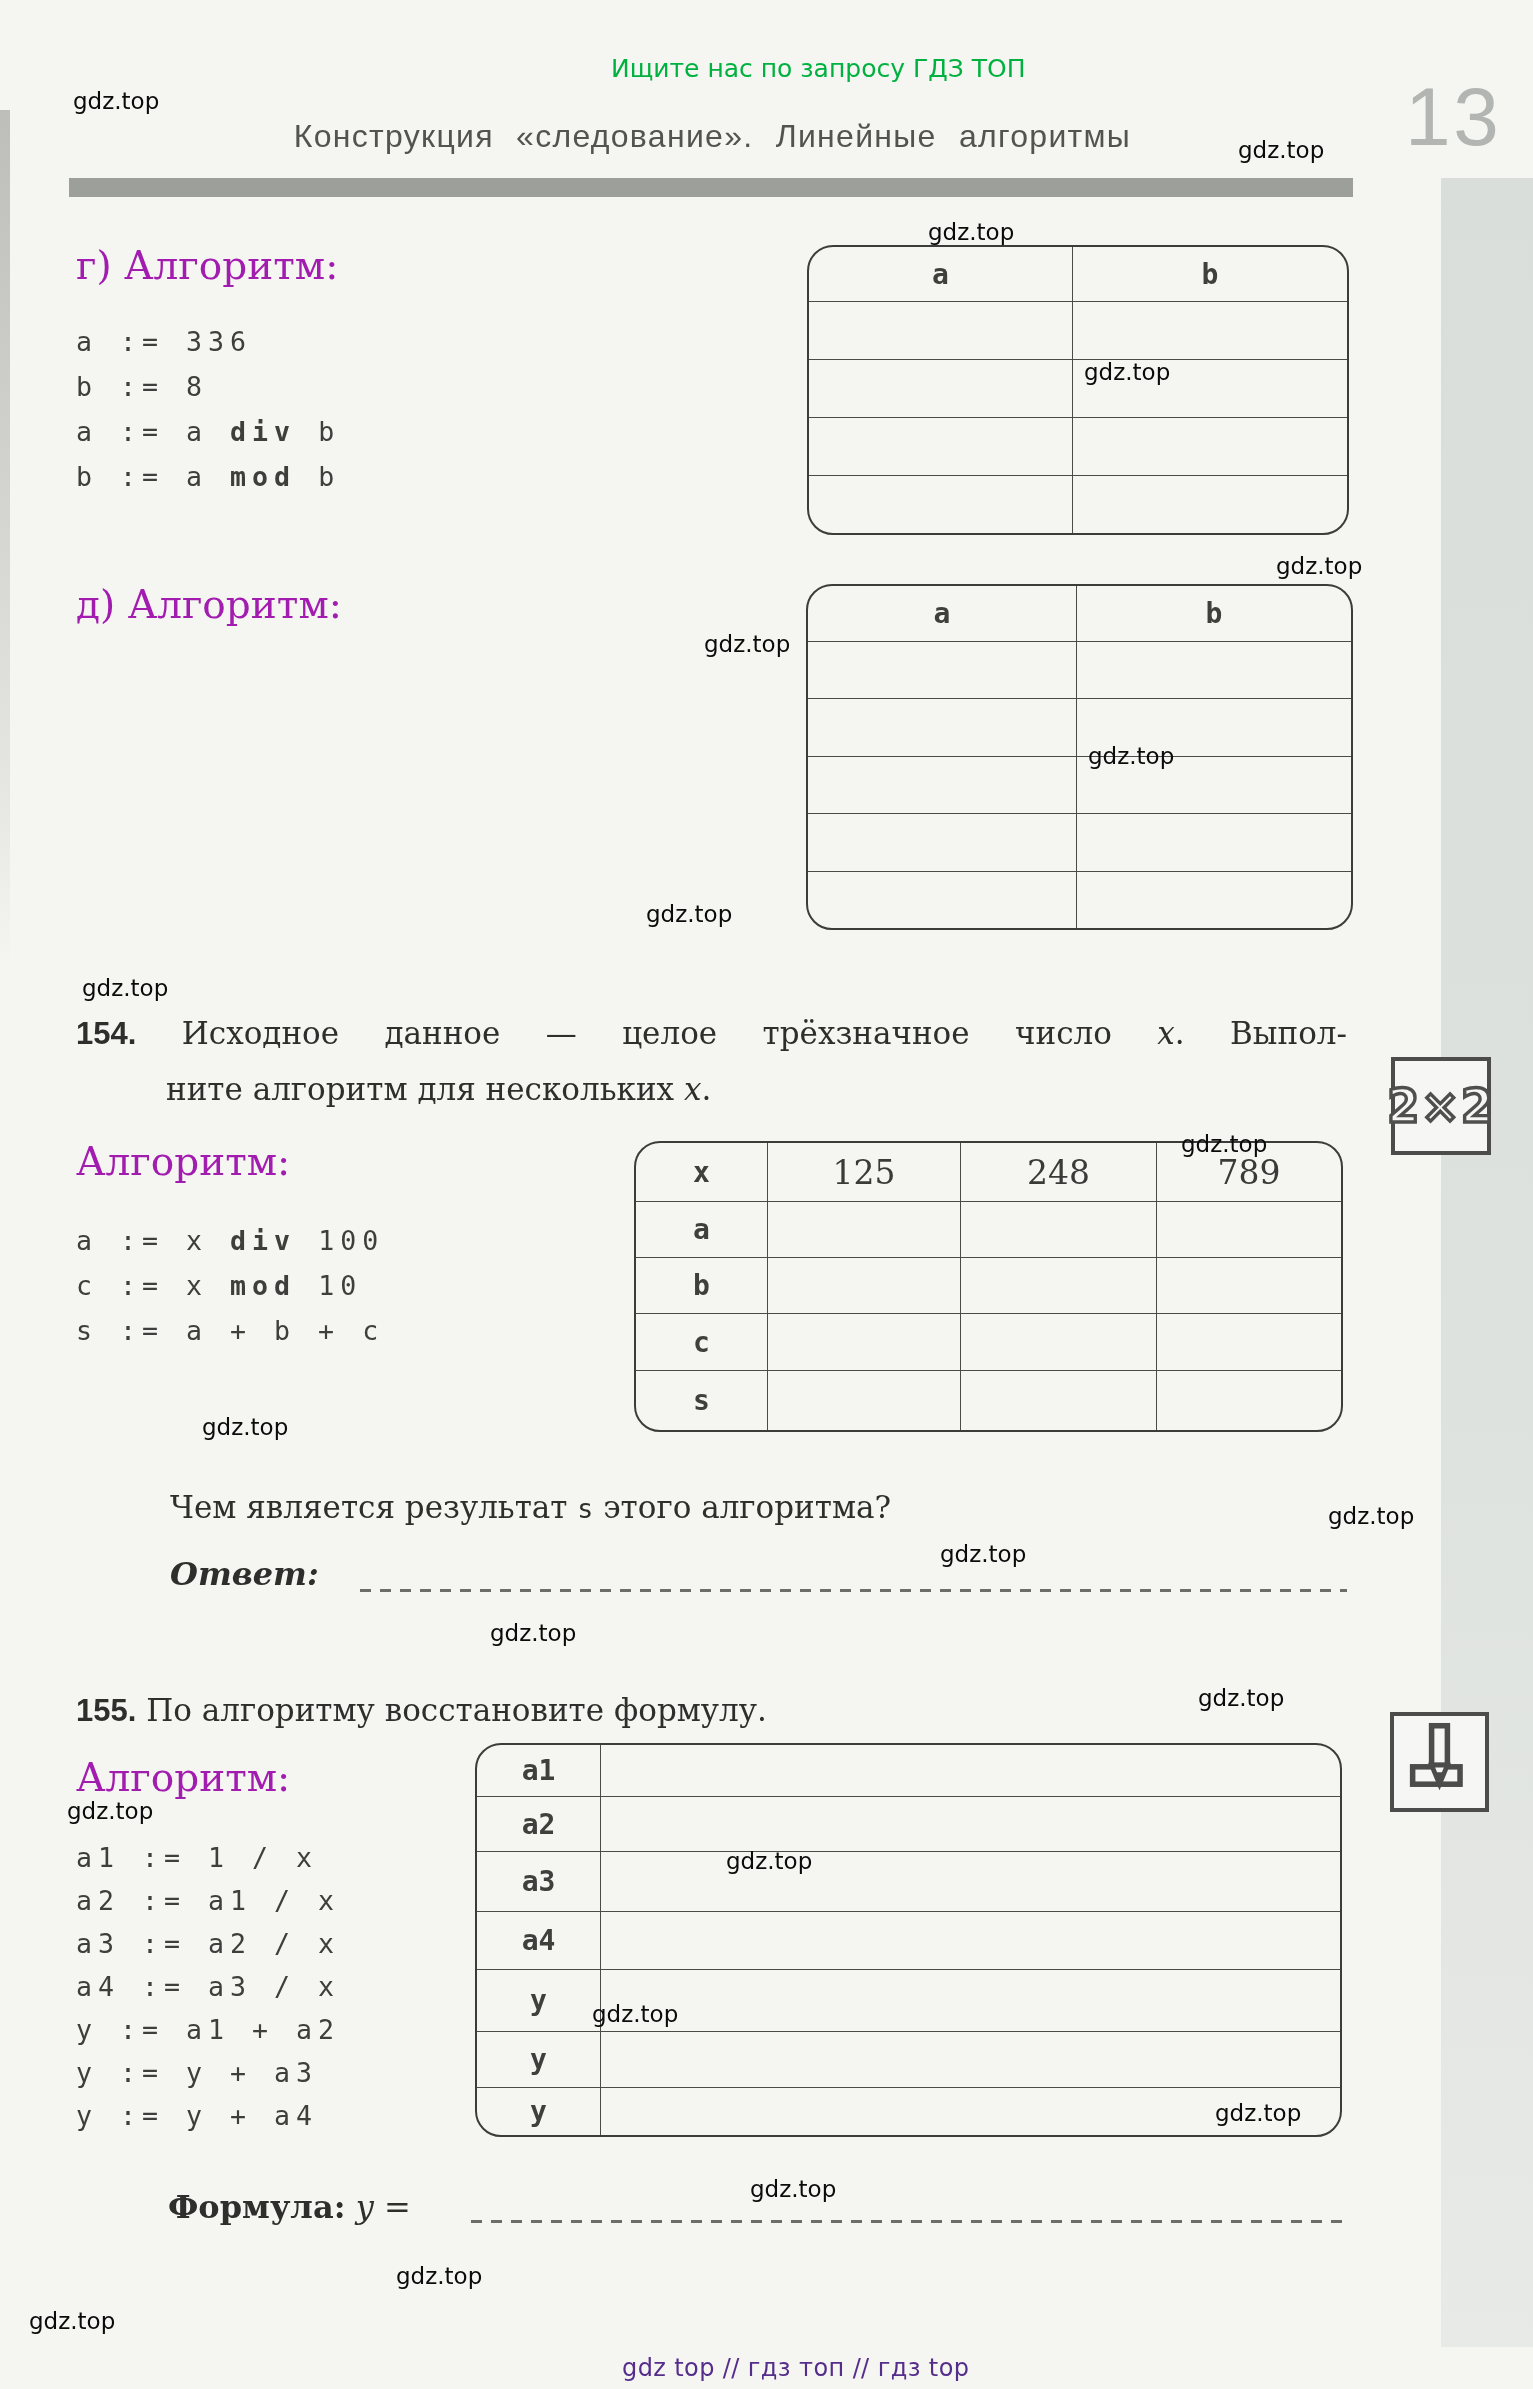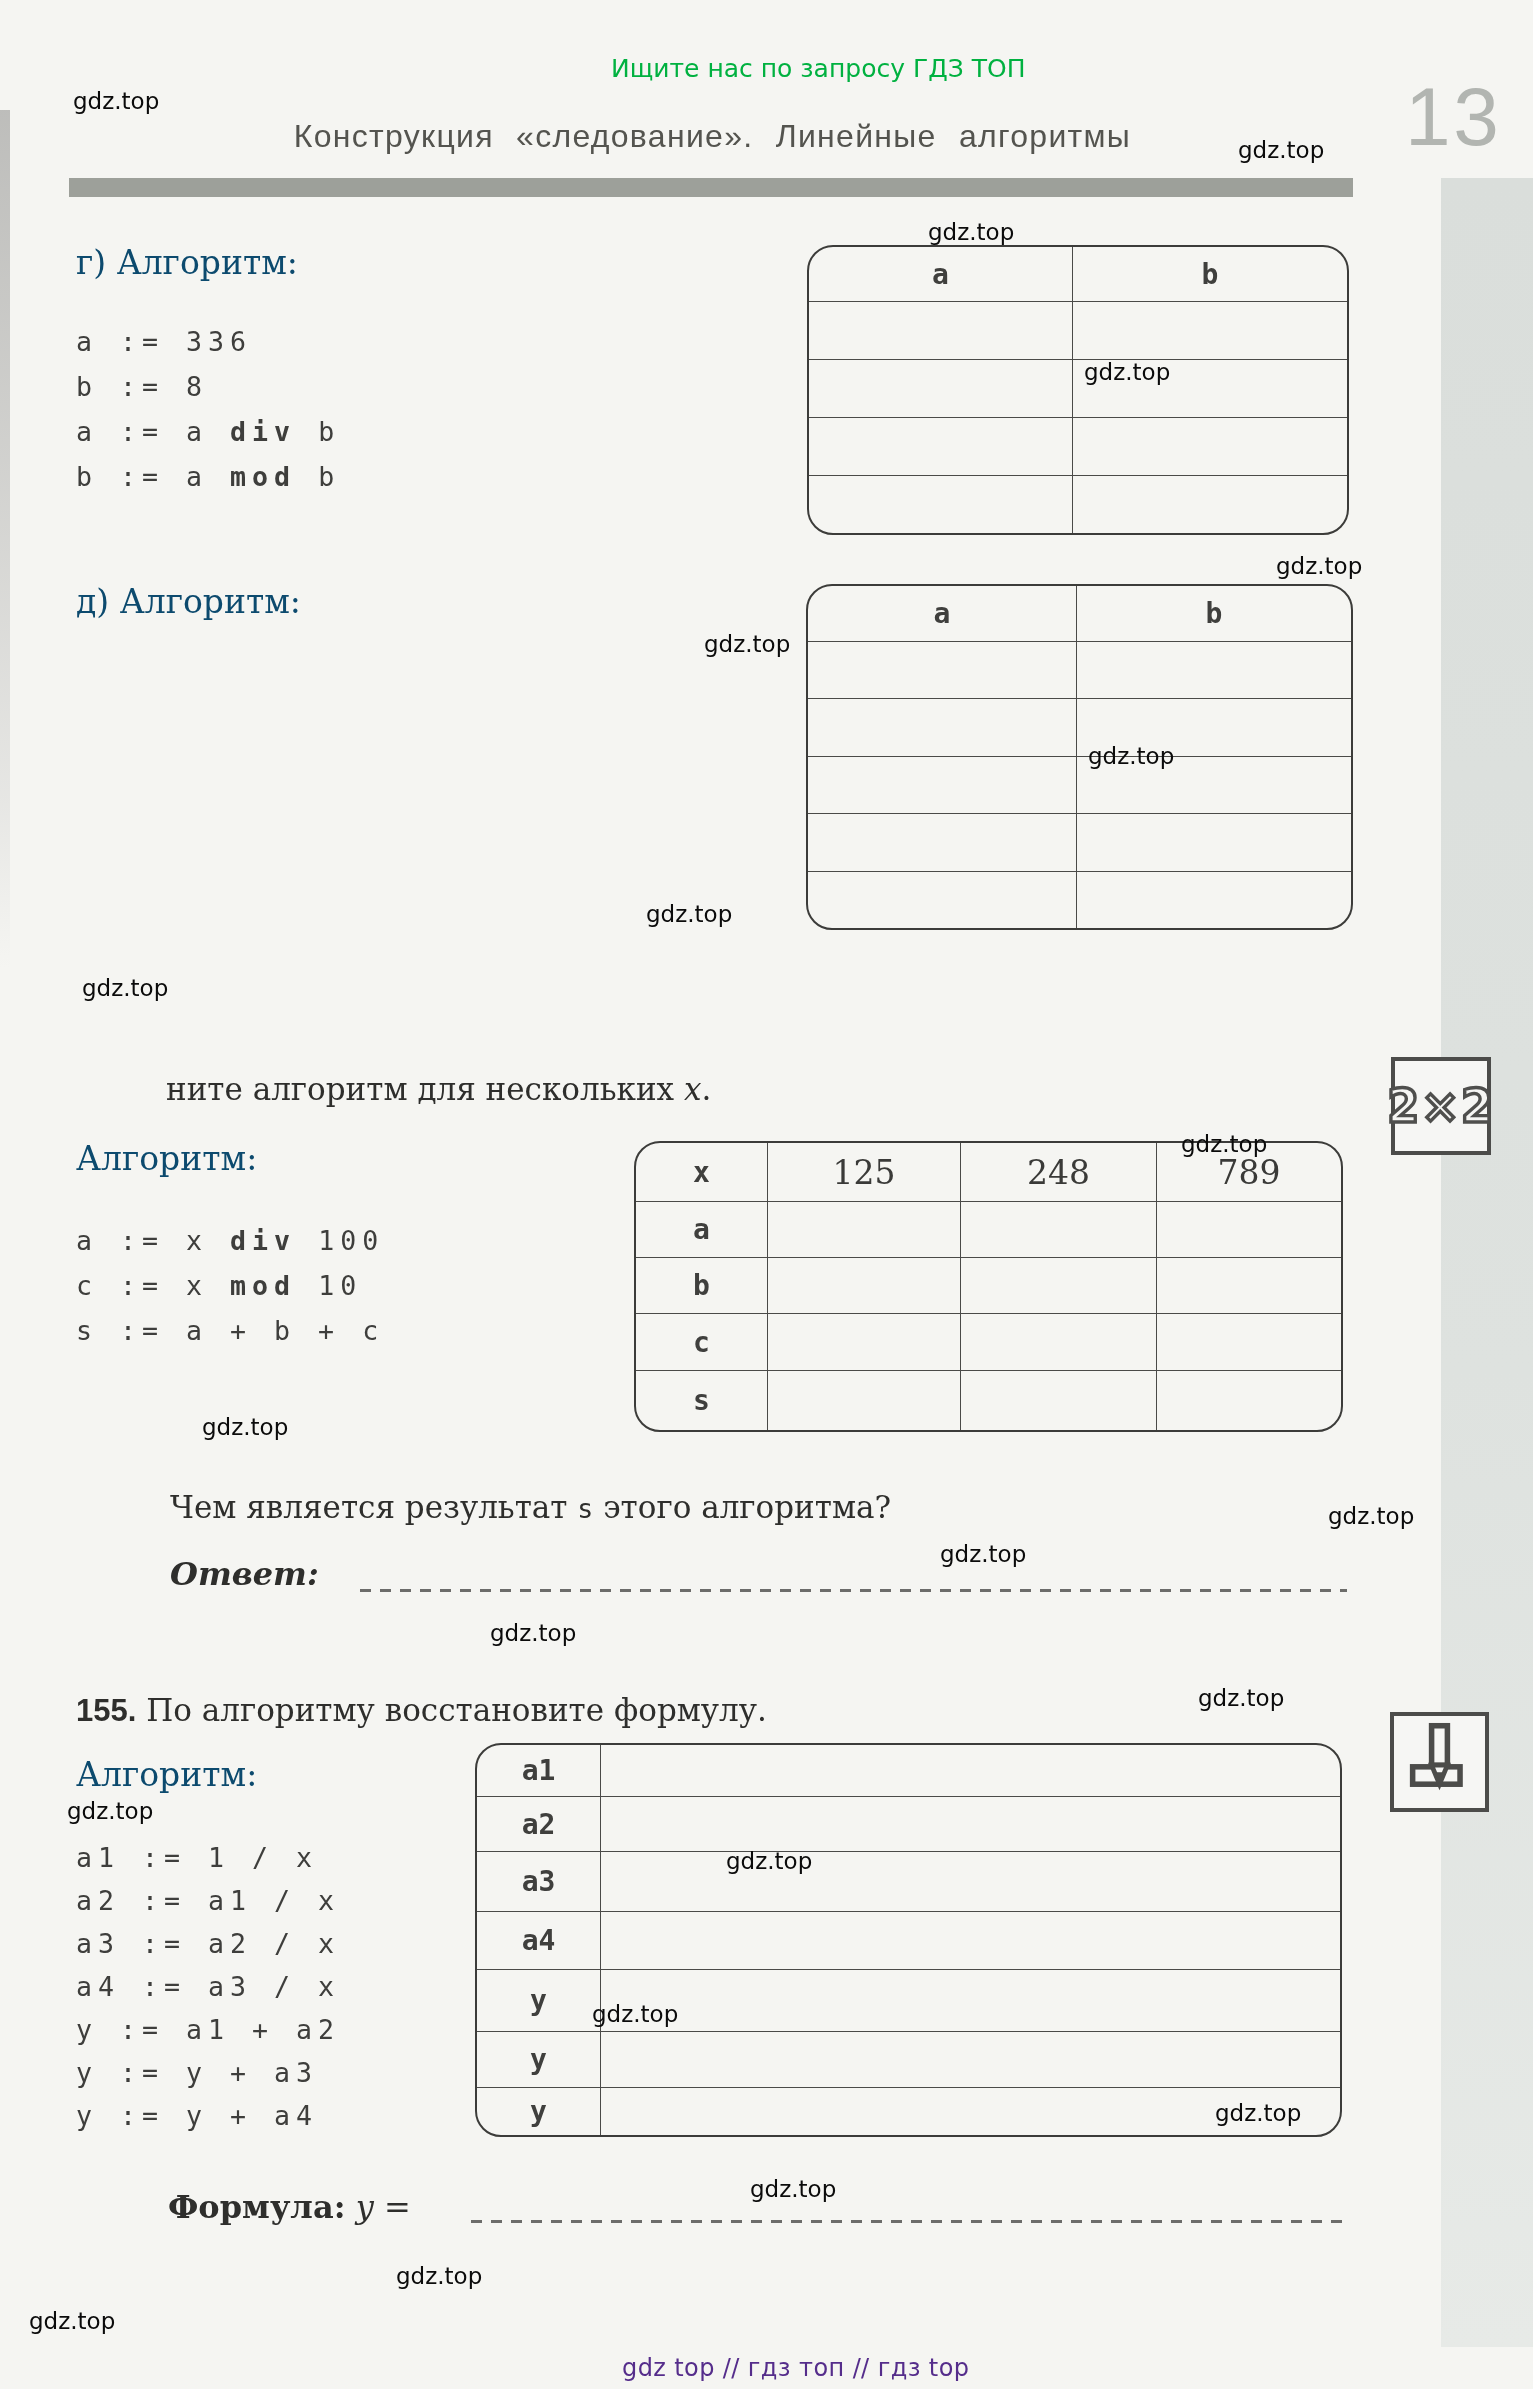--- a/index.html
+++ b/index.html
@@ -12,21 +12,21 @@
   .banner-bottom{top:2354px;left:622px;font-family:"DejaVu Sans",sans-serif;font-size:24px;font-weight:500;letter-spacing:0.4px;}
   .wm{font-family:"DejaVu Sans",sans-serif;font-size:23px;font-weight:500;color:#0b0b0b;z-index:30;white-space:nowrap;}
   .page-title{top:118px;left:69px;width:1287px;text-align:center;
     font-family:"Liberation Sans",sans-serif;font-size:32px;color:#54544f;
     letter-spacing:1.3px;word-spacing:12px;}
   .page-num{top:76px;left:1405px;font-family:"Liberation Sans",sans-serif;font-size:82px;
     line-height:1;color:#b2b5b1;letter-spacing:2.6px;}
   .rule{top:178px;left:69px;width:1284px;height:19px;background:#9da09a;}
   .sidebar{top:178px;left:1441px;width:92px;height:2169px;
     background:linear-gradient(180deg,#dadedb 0%,#dee2df 55%,#e7eae7 100%);}
-  .sec-label{font-size:33px;color:#0c4a6e;}
+  .sec-label{font-size:39px;color:#a21caf;}
   .code{font-family:"DejaVu Sans Mono",monospace;font-size:26.6px;color:#3e3e3c;
     letter-spacing:6px;white-space:nowrap;}
   .code .kw{font-weight:bold;}
   .tbl{border:2.6px solid #3c3c3a;border-radius:26px;overflow:hidden;display:grid;z-index:5;}
   .tbl .c{border-left:1.7px solid #4a4a48;border-top:1.7px solid #4a4a48;
     display:flex;align-items:center;justify-content:center;}
   .tbl .nl{border-left:none;} .tbl .nt{border-top:none;}
   .thdr{font-family:"DejaVu Sans Mono",monospace;font-weight:bold;font-size:28px;color:#3f3f3d;}
   .tnum{font-size:33px;color:#3a3a38;}
   .para{font-size:31px;color:#2e2e2c;}
@@ -100,20 +100,24 @@
     <div class="c nl"></div>
       <div class="c"></div>
     <div class="c nl"></div>
       <div class="c"></div>
     <div class="c nl"></div>
       <div class="c"></div>
     <div class="c nl"></div>
       <div class="c"></div>
   </div>
 
+  <div class="abs para just" style="left:76px;top:1015px;width:1271px;">
+    <span class="b-sans">154.</span>
+    <span>Исходное данное — целое трёхзначное число </span><span class="ital">x</span><span>. Выпол-</span>
+  </div>
   <div class="abs para" style="left:166px;top:1071px;">
     <span>ните алгоритм для нескольких </span><span class="ital">x</span><span>.</span>
   </div>
   <div class="abs sec-label" style="left:76px;top:1139px;">Алгоритм:</div>
   <div class="abs code" style="left:76px;top:1218px;line-height:45px;">
     <div><span>a := x </span><span class="kw">div</span><span> 100</span></div>
     <div><span>c := x </span><span class="kw">mod</span><span> 10</span></div>
     <div><span>s := a + b + c</span></div>
   </div>
 

